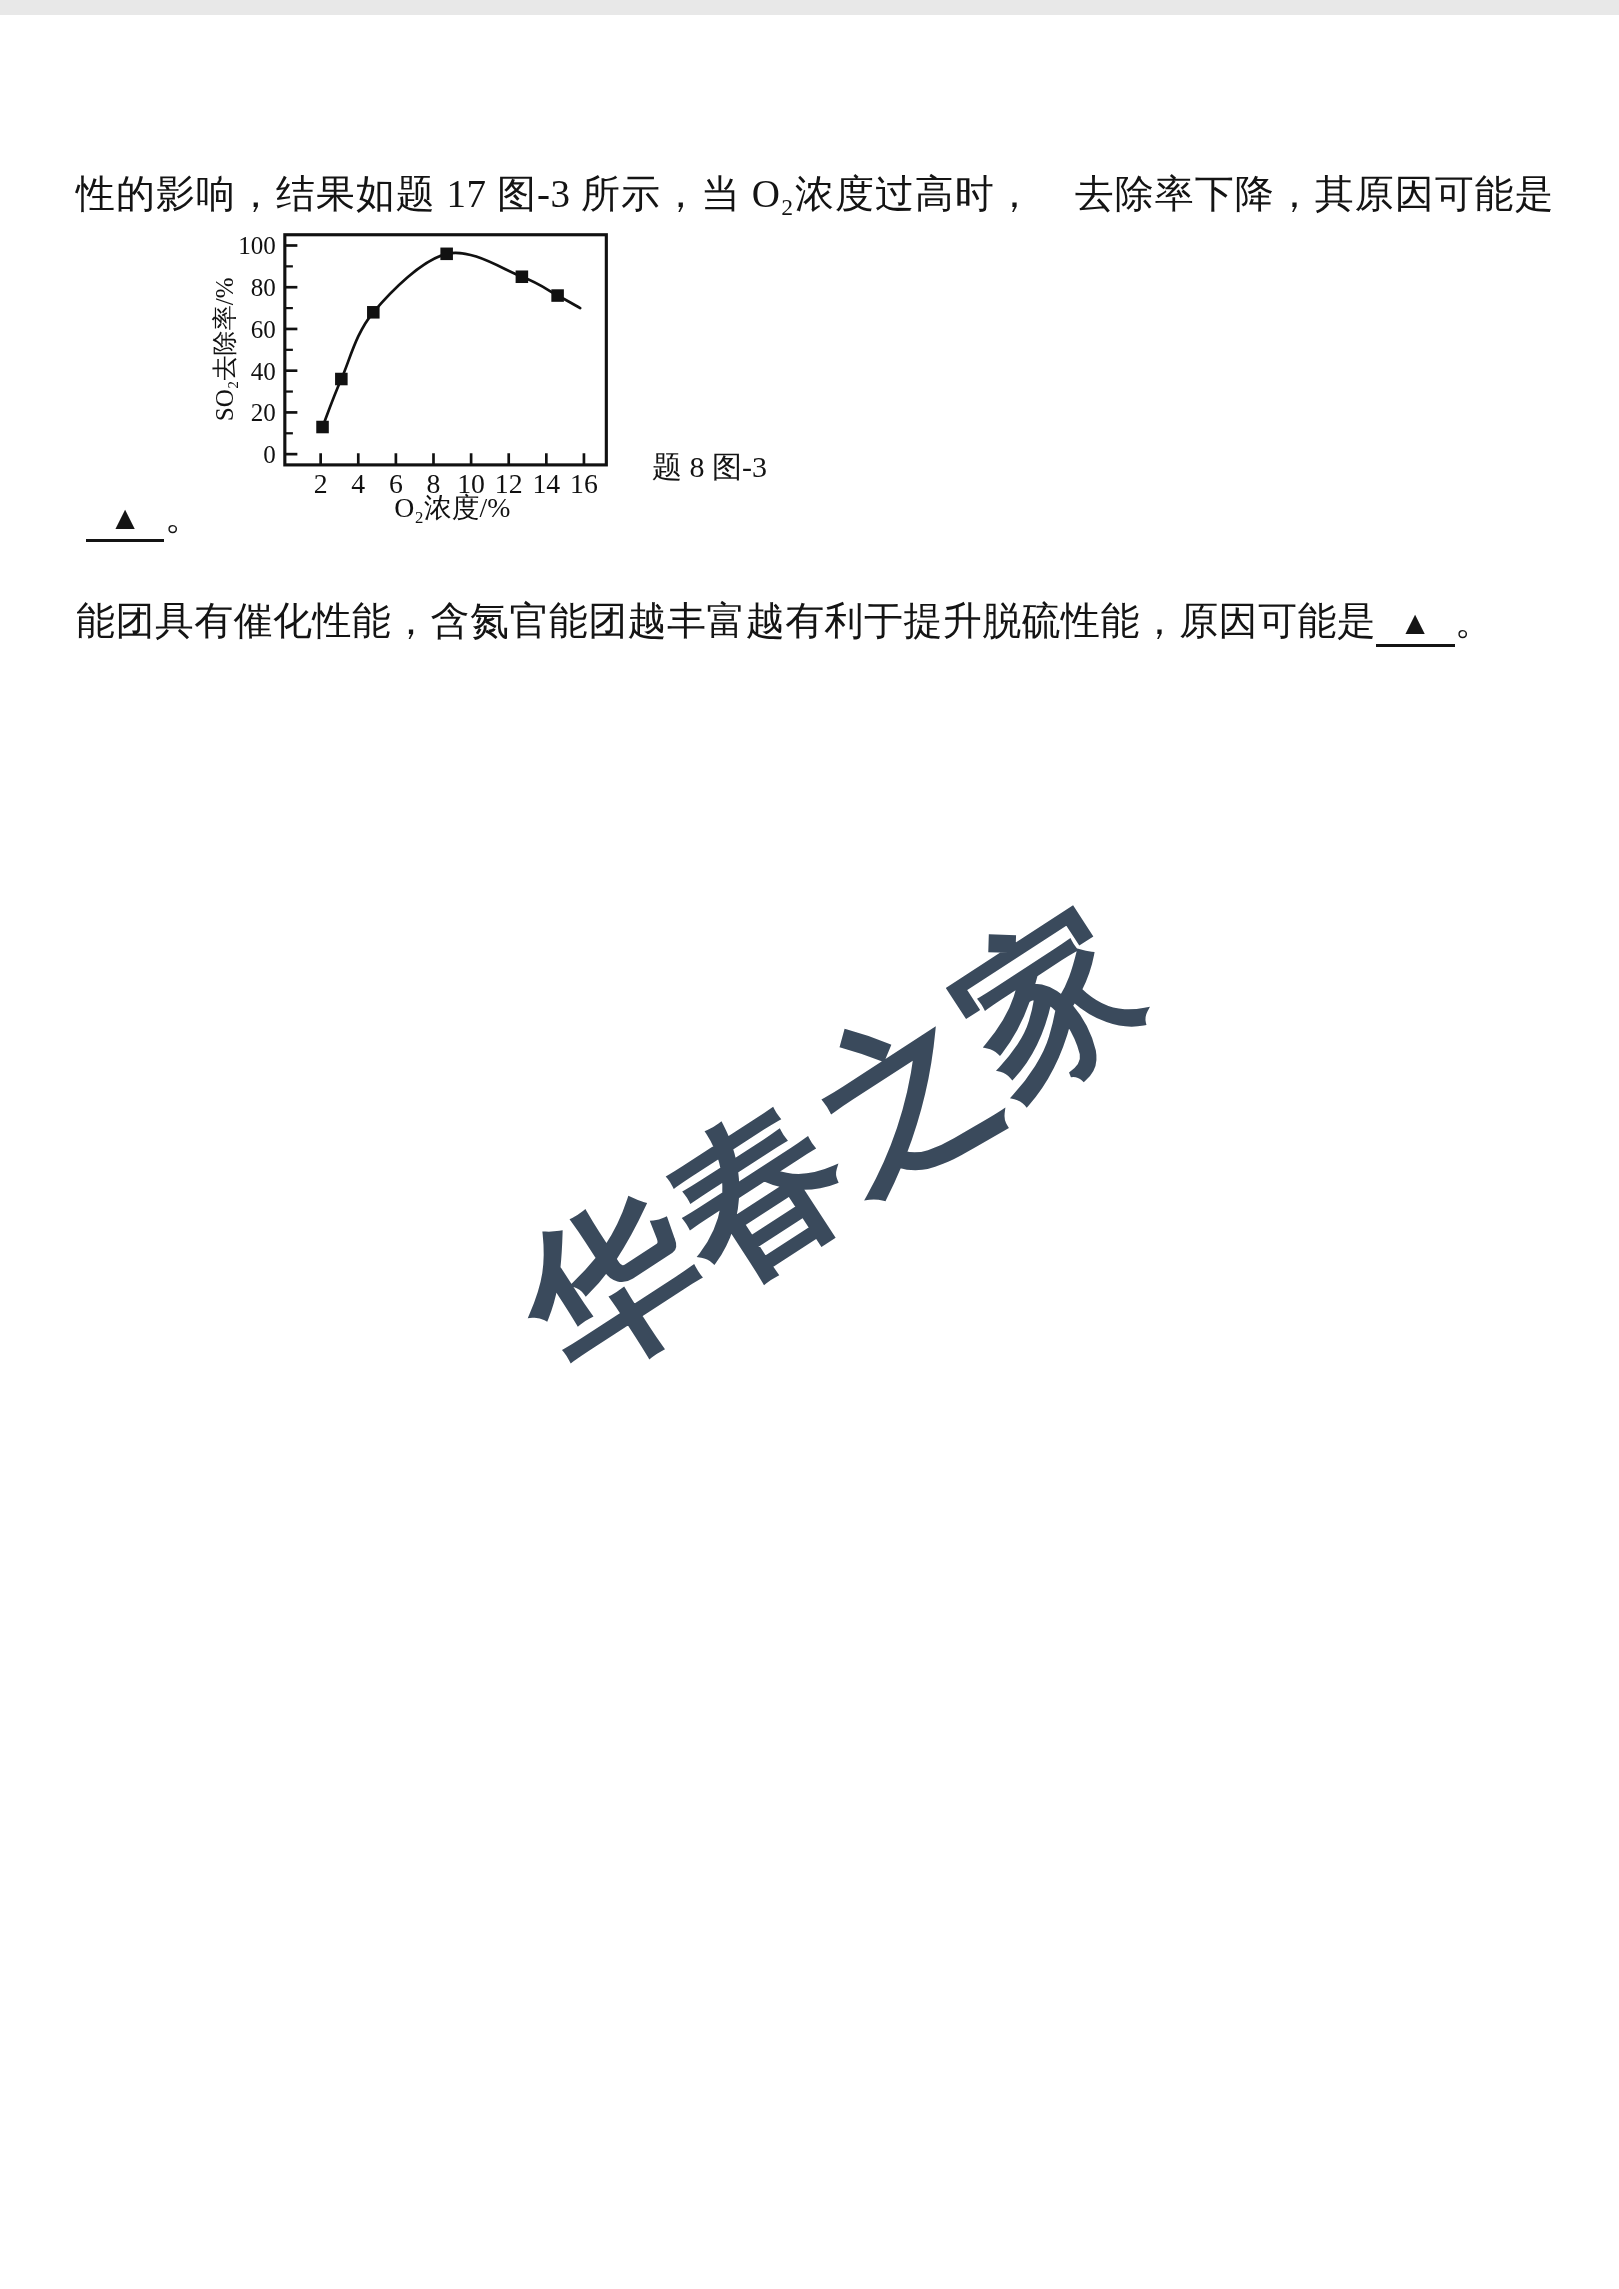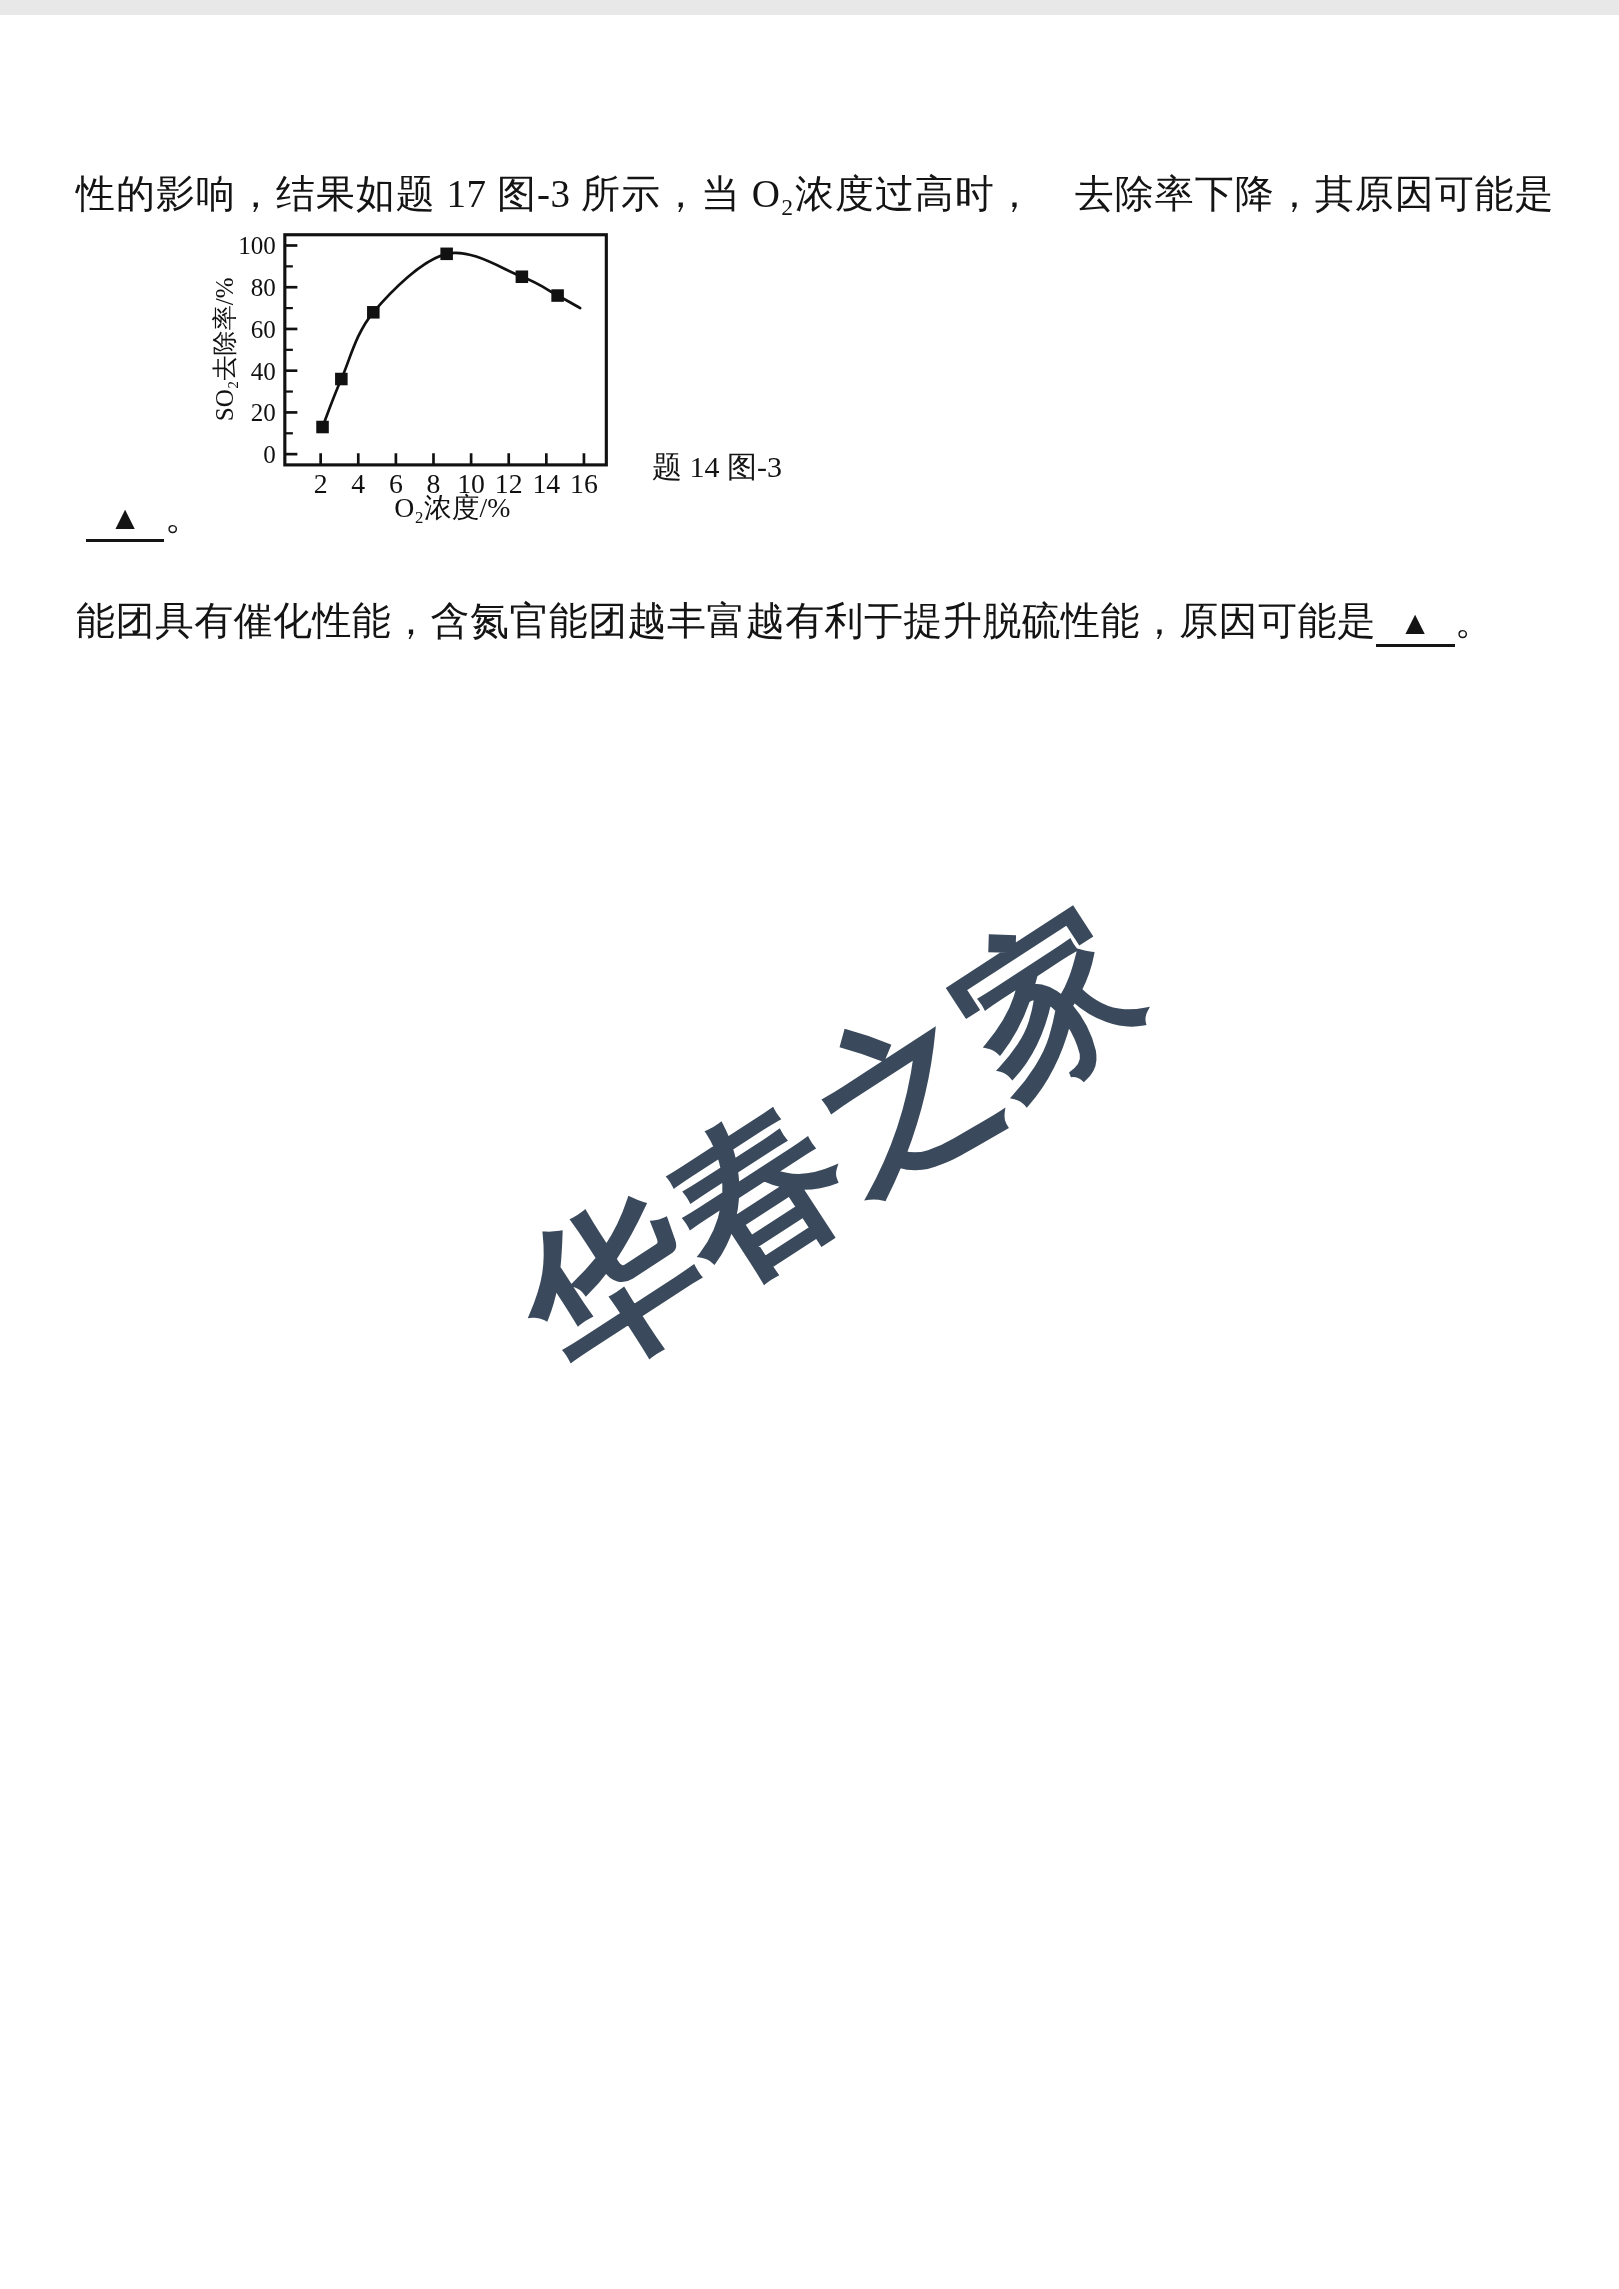--- a/index.html
+++ b/index.html
@@ -107,21 +107,21 @@
       <text x="285" y="327" text-anchor="middle" font-size="31" font-family="&quot;Liberation Serif&quot;,&quot;DejaVu Serif&quot;,serif" fill="#111111">O₂浓度/%</text>
       <path d="M140.1,226.7C143.6,217.8 151.6,194.5 161.1,173.1C170.6,151.8 177.2,121.9 196.8,98.6C216.4,75.3 251.1,39.9 278.7,33.3C306.3,26.7 342,51.1 362.7,58.9C383.4,66.7 391.8,74.1 402.6,79.9C413.5,85.7 423.6,91.6 427.8,93.9" fill="none" stroke="#111111" stroke-width="3" stroke-linecap="round"></path>
       <rect x="133.1" y="219.7" width="14" height="14" fill="#111111"></rect>
       <rect x="154.1" y="166.1" width="14" height="14" fill="#111111"></rect>
       <rect x="189.8" y="91.6" width="14" height="14" fill="#111111"></rect>
       <rect x="271.7" y="26.3" width="14" height="14" fill="#111111"></rect>
       <rect x="355.7" y="51.9" width="14" height="14" fill="#111111"></rect>
       <rect x="395.6" y="72.9" width="14" height="14" fill="#111111"></rect>
     </svg>
 
-  <div class="figure-caption">题 14 图-3</div>
+  <div class="figure-caption">题 8 图-3</div>
 
   <div class="answer-line"><span class="blank-underline"><span class="tri">▲</span></span><span>。</span></div>
 
 
   <div class="para" style="top:581px;font-family:Liberation Serif, serif;"><span>能团具有催化性能，含氮官能团越丰富越有利于提升脱硫性能，原因可能是</span><span class="blank-underline"><span class="tri">▲</span></span><span>。</span></div>
 
   <div class="watermark">华春之家</div>
 
 </div>
 

